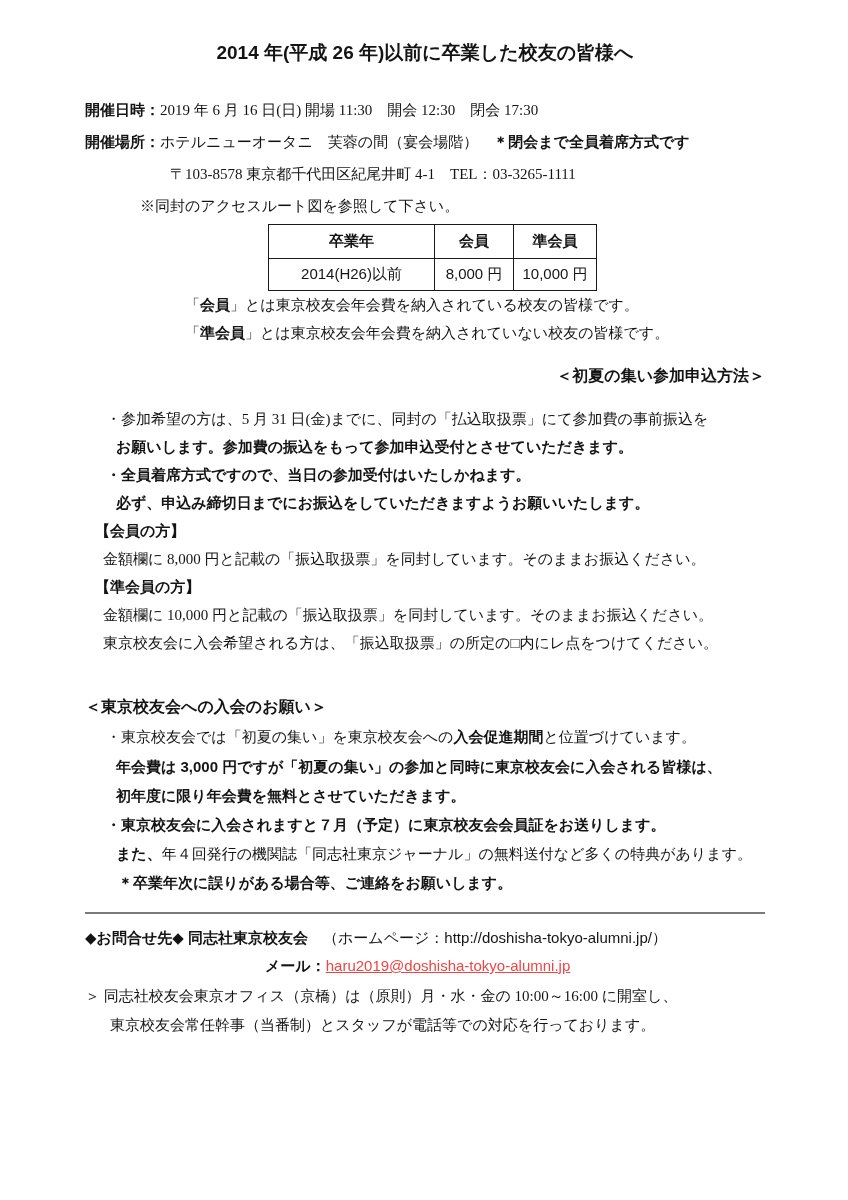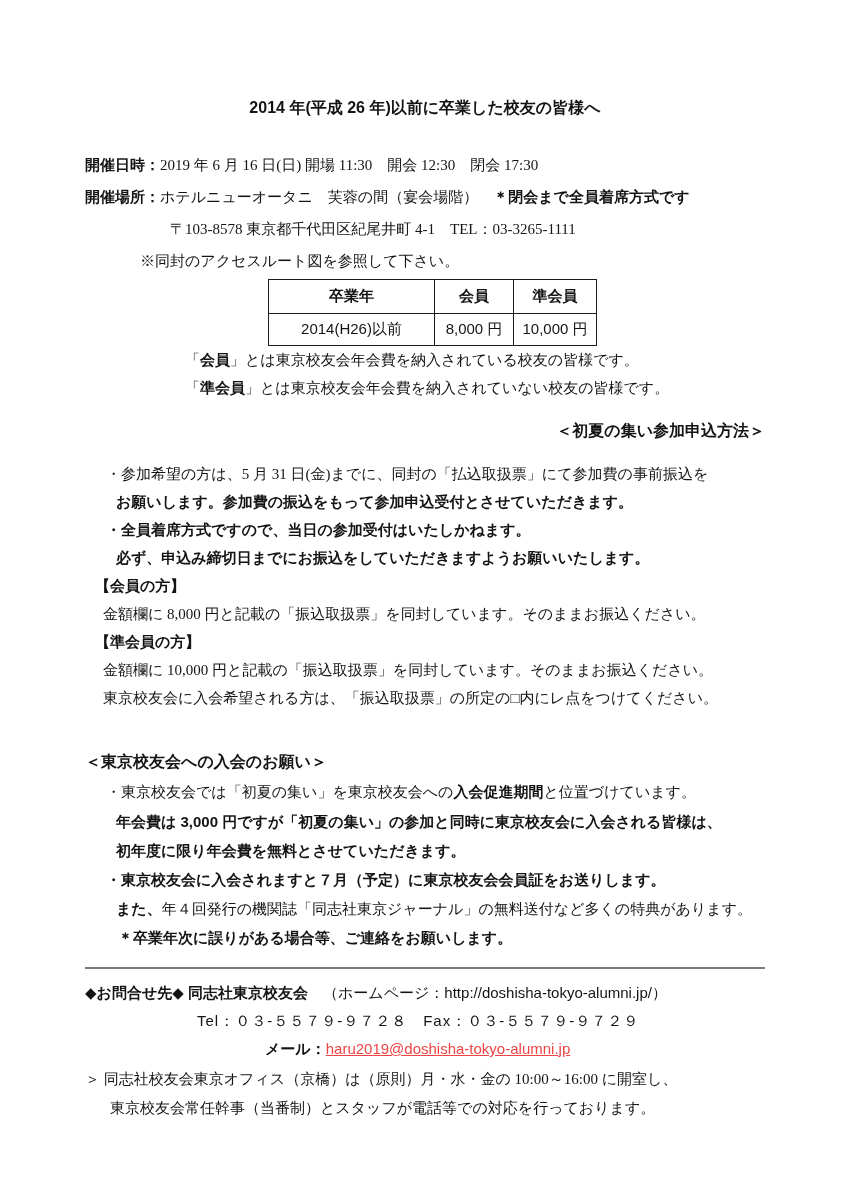--- a/index.html
+++ b/index.html
@@ -10,23 +10,23 @@
     padding:0 83px 0 85px;
     background:#ffffff;
     color:#141414;
     font-family:"Liberation Serif","DejaVu Serif",serif;
     font-size:15px;
     overflow:hidden;
   }
   .g{font-family:"Liberation Sans","DejaVu Sans",sans-serif;}
   .b{font-weight:bold;}
   .title{
-    margin-top:93px;
+    margin-top:38px;
     text-align:center;
-    font-size:16px;
+    font-size:19px;
     line-height:30px;
     font-weight:bold;
     font-family:"Liberation Sans","DejaVu Sans",sans-serif;
   }
   .event{margin-top:26px;}
   .event .line{line-height:32px;white-space:nowrap;}
   .indent-85{padding-left:85px;}
   .indent-55{padding-left:55px;}
   .sec-heading{
     font-size:16px;font-weight:bold;
@@ -146,21 +146,20 @@
     </div>
     <div class="line cont" style="padding-left:33px;font-weight:bold;">＊卒業年次に誤りがある場合等、ご連絡をお願いします。</div>
   </div>
 
   <div class="rule"></div>
 
   <div class="contact">
     <div class="line">
       <span class="b">◆お問合せ先◆ 同志社東京校友会</span><span>　（ホームページ：http://doshisha-tokyo-alumni.jp/）</span>
     </div>
-    <div class="line tel">Tel：０３-５５７９-９７２８　Fax：０３-５５７９-９７２９</div>
     <div class="line mail">
       <span class="b">メール：</span><a class="mail-link">haru2019@doshisha-tokyo-alumni.jp</a>
     </div>
   </div>
 
   <div class="footer">
     <div class="line">＞ 同志社校友会東京オフィス（京橋）は（原則）月・水・金の 10:00～16:00 に開室し、</div>
     <div class="line l2">東京校友会常任幹事（当番制）とスタッフが電話等での対応を行っております。</div>
   </div>
 

